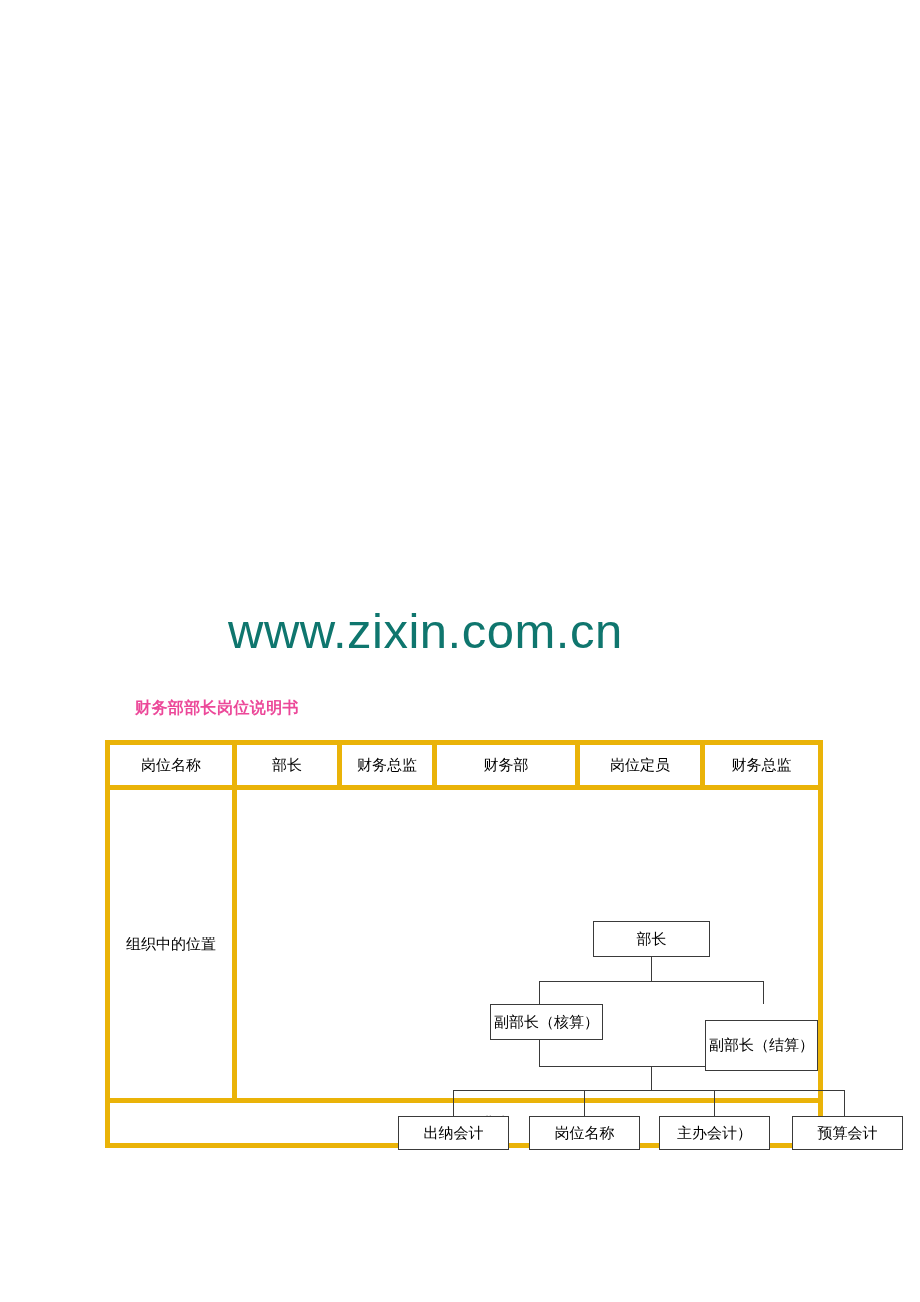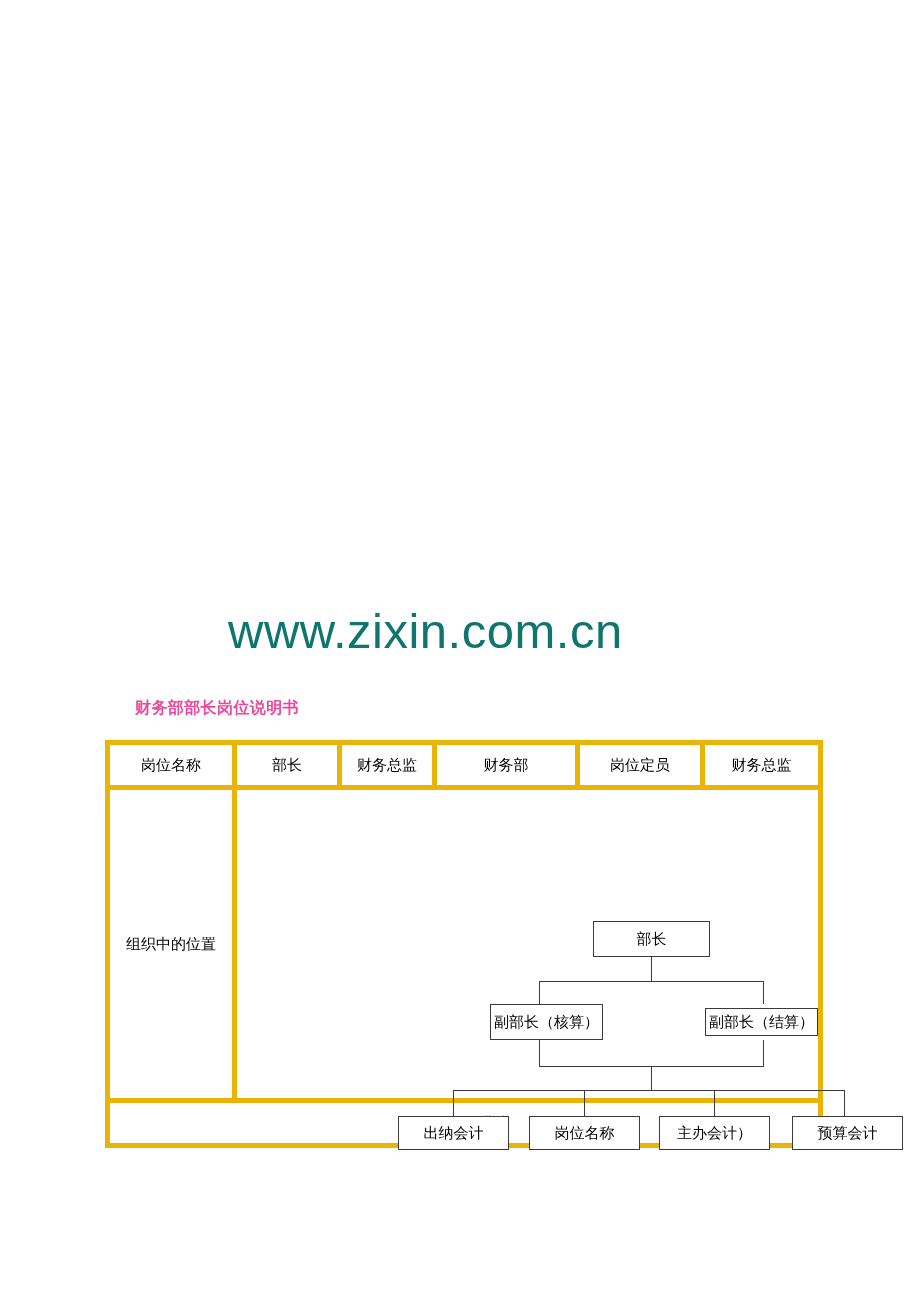--- a/index.html
+++ b/index.html
@@ -154,21 +154,21 @@
           </div>
 
           <div class="line v" style="left:414px; top:167px; height:24px;"></div>
           <div class="line h" style="left:302px; top:191px; width:224px;"></div>
           <div class="line v" style="left:302px; top:191px; height:23px;"></div>
           <div class="line v" style="left:526px; top:191px; height:23px;"></div>
 
           <div class="node overflow" style="left:245px; top:214px; width:113px; height:36px;margin-left:8px;">
             <span>副部长（核算）</span>
           </div>
-          <div class="node overflow" style="left:468px; top:218px; width:113px; height:28px;">
+          <div class="node overflow" style="left:468px; top:230px; width:113px; height:51px;">
             <span>副部长（结算）</span>
           </div>
 
           <div class="line v" style="left:302px; top:250px; height:26px;"></div>
           <div class="line v" style="left:526px; top:250px; height:26px;"></div>
           <div class="line h" style="left:302px; top:276px; width:225px;"></div>
           <div class="line v" style="left:414px; top:276px; height:24px;"></div>
 
           <div class="line h" style="left:216px; top:300px; width:391px;"></div>
           <div class="line v" style="left:216px; top:300px; height:26px;"></div>

